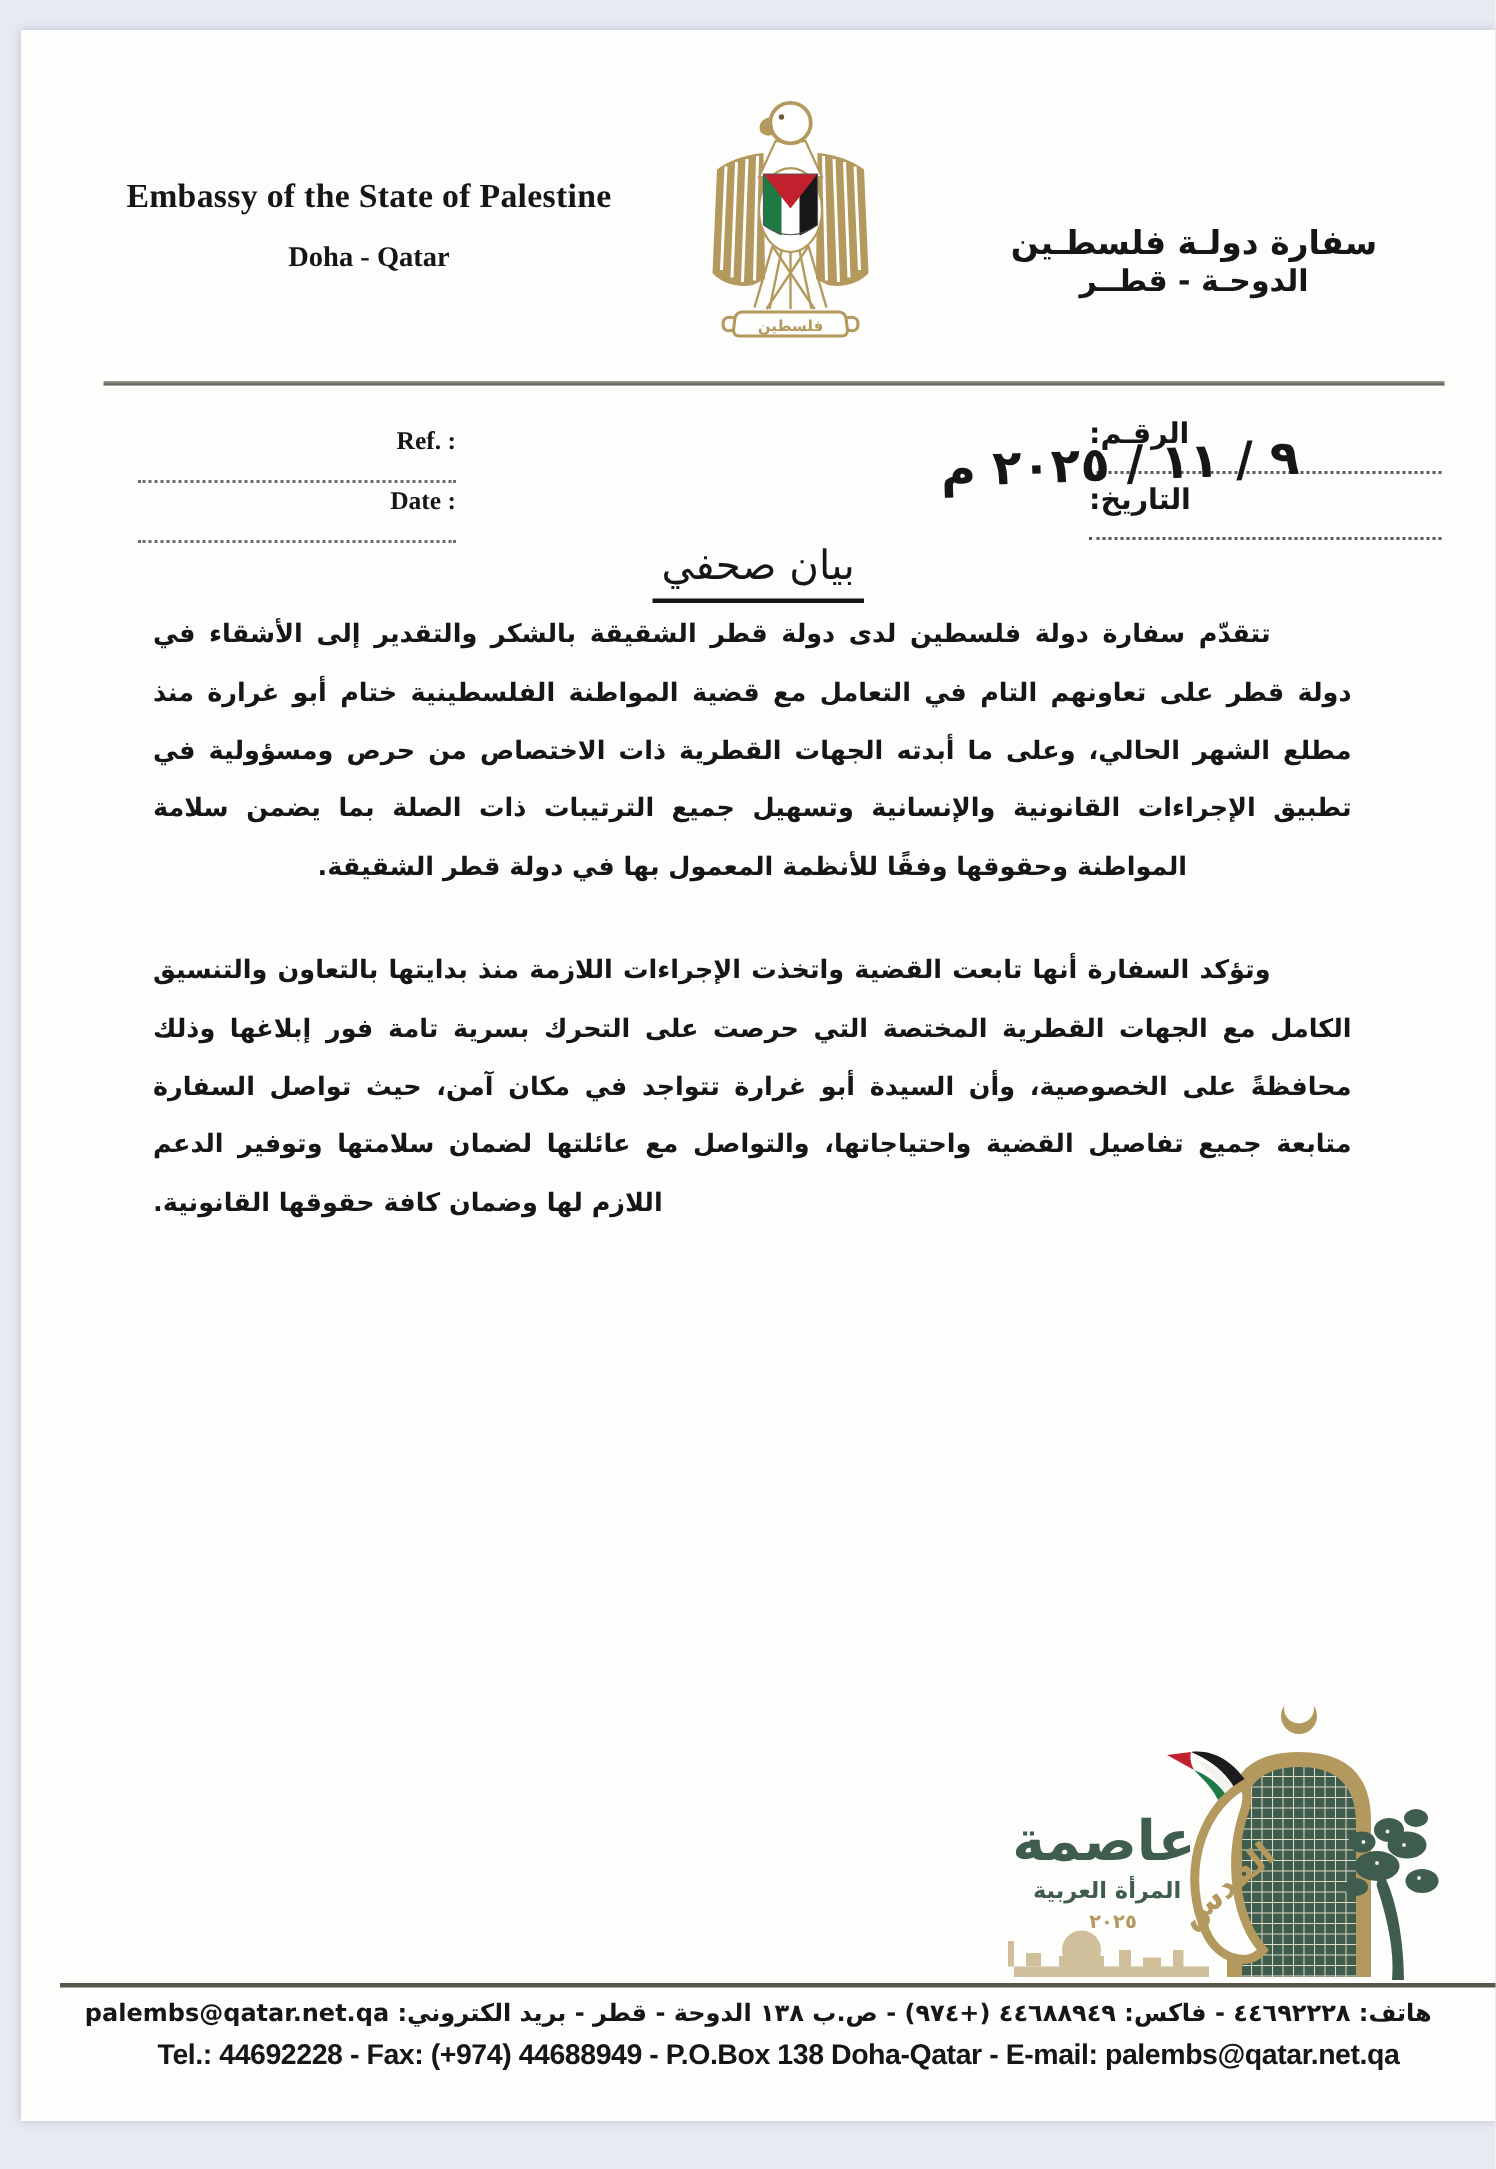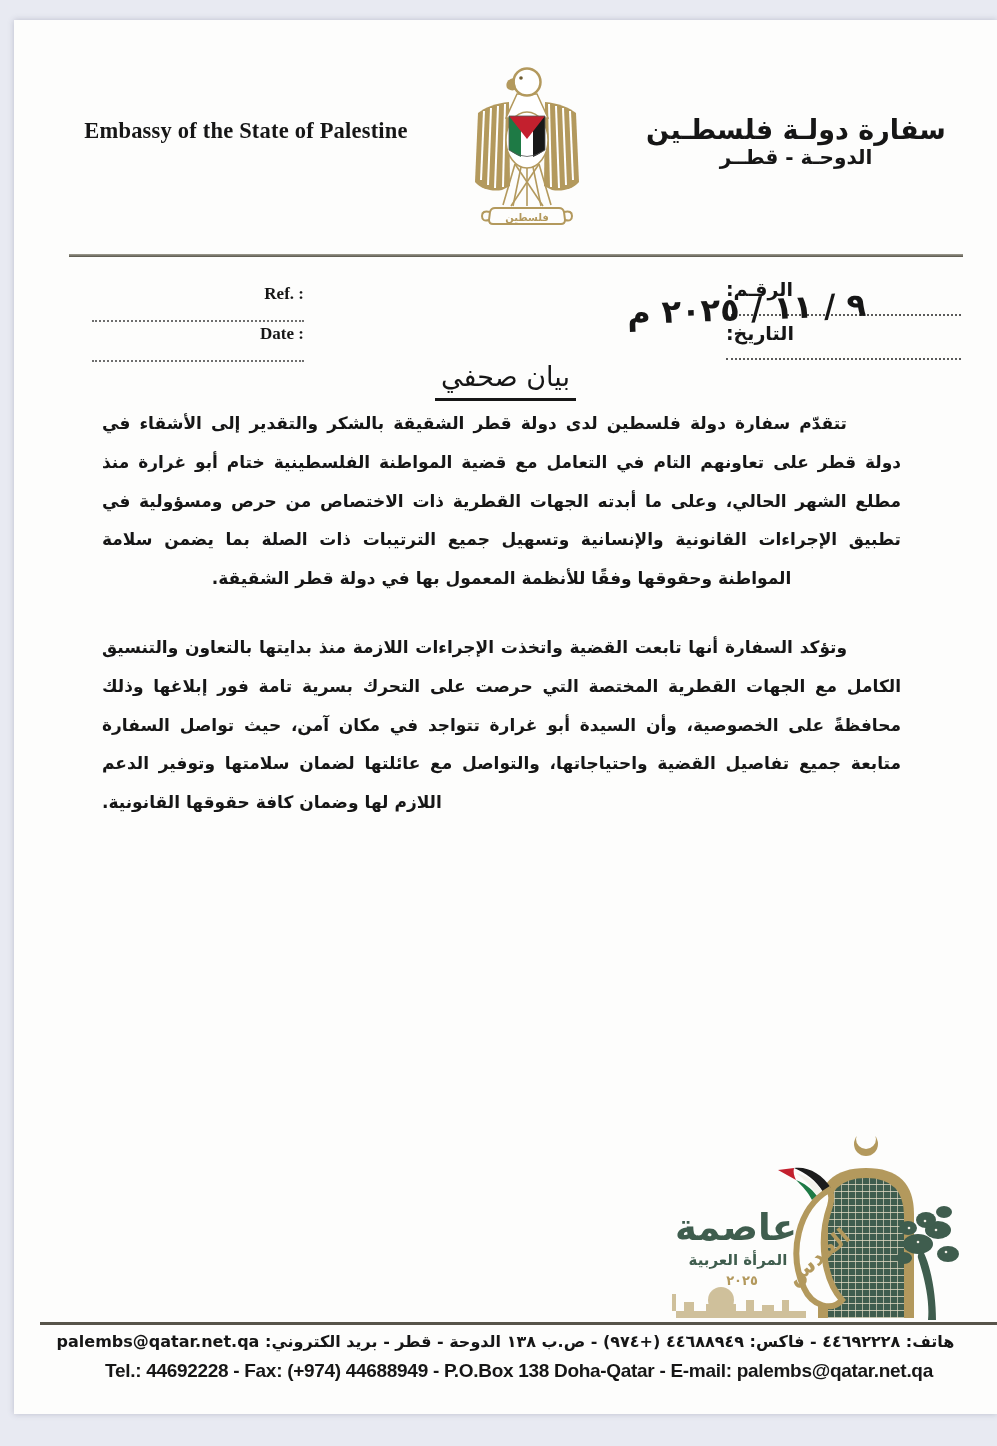--- a/index.html
+++ b/index.html
@@ -12,21 +12,21 @@
     position:absolute;left:14px;top:20px;width:983px;height:1394px;
     background:var(--paper,#fdfdfc);
     box-shadow:0 0 6px rgba(60,60,90,.25);
   }
   
   .lh-en{position:absolute;left:42px;top:98px;width:380px;text-align:center;}
   .lh-en-name{font:bold 22.5px "Liberation Serif","DejaVu Serif",serif;letter-spacing:.2px;}
   .lh-en-city{font:bold 19px "Liberation Serif","DejaVu Serif",serif;margin-top:17px;}
   .emblem{position:absolute;left:440px;top:44px;width:146px;height:176px;}
   .lh-ar{position:absolute;right:36px;top:94px;width:330px;text-align:center;direction:rtl;}
-  .lh-ar-name{font-weight:bold;font-size:27px;}
+  .lh-ar-name{font-weight:bold;font-size:22px;margin-top:36px;}
   .lh-ar-city{font-weight:bold;font-size:20px;}
   .rule{position:absolute;background:var(--rule,#57544a);}
   .rule-top{top:234px;left:55px;right:34px;height:3px;background:linear-gradient(#a09e92,var(--rule,#57544a));}
   
   .refs{position:absolute;top:250px;left:64px;right:36px;height:115px;font-weight:bold;}
   .ref-line{position:absolute;display:flex;align-items:flex-end;gap:5px;flex-direction:column;}
   .ref-en-row{left:14px;top:14px;}
   .date-en-row{left:14px;top:54px;}
   .ref-en-row .lbl,.date-en-row .lbl{font:bold 17px "Liberation Serif","DejaVu Serif",serif;}
   .dots-en{width:212px;height:11px;border-bottom:2px dotted #6e6e6e;}
@@ -63,20 +63,21 @@
     font:bold 19px "Liberation Sans",sans-serif;letter-spacing:-.3px;margin-left:27px;}
 </style>
 </head>
 <body>
 
 <div class="page">
 
   <header>
     <div class="lh-en">
       <div class="lh-en-name">Embassy of the State of Palestine</div>
+      <div class="lh-en-city">Doha - Qatar</div>
     </div>
 
     <div class="emblem">
       <svg viewBox="0 0 146 176" width="146" height="176">
 
         <g>
           <path d="M55 38 C42 39 30 44 24 49 L21 118 C27 125 38 128 48 126 L56 122 Z" fill="var(--gold,#b3995d)"></path>
           <path d="M91 38 C104 39 116 44 122 49 L125 118 C119 125 108 128 98 126 L90 122 Z" fill="var(--gold,#b3995d)"></path>
           <g stroke="#ffffff" stroke-width="2" fill="none">
             <path d="M30 47 L27 116"></path>

